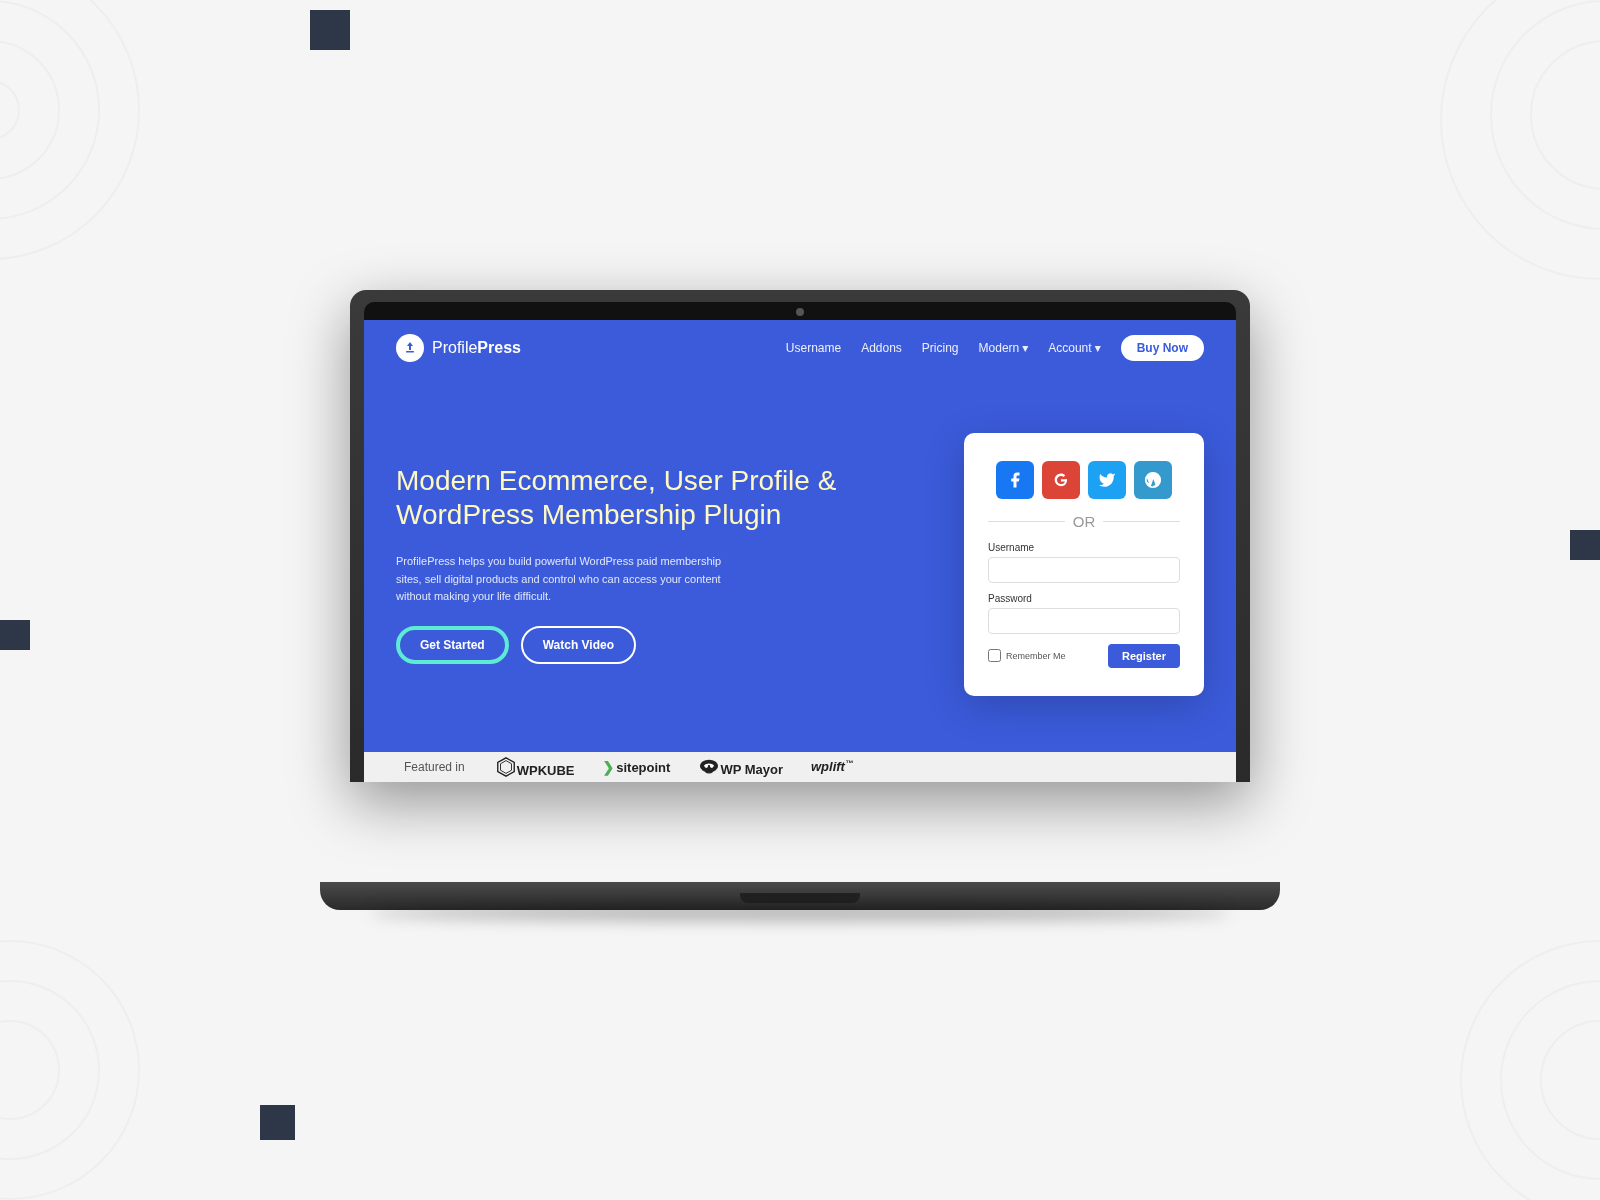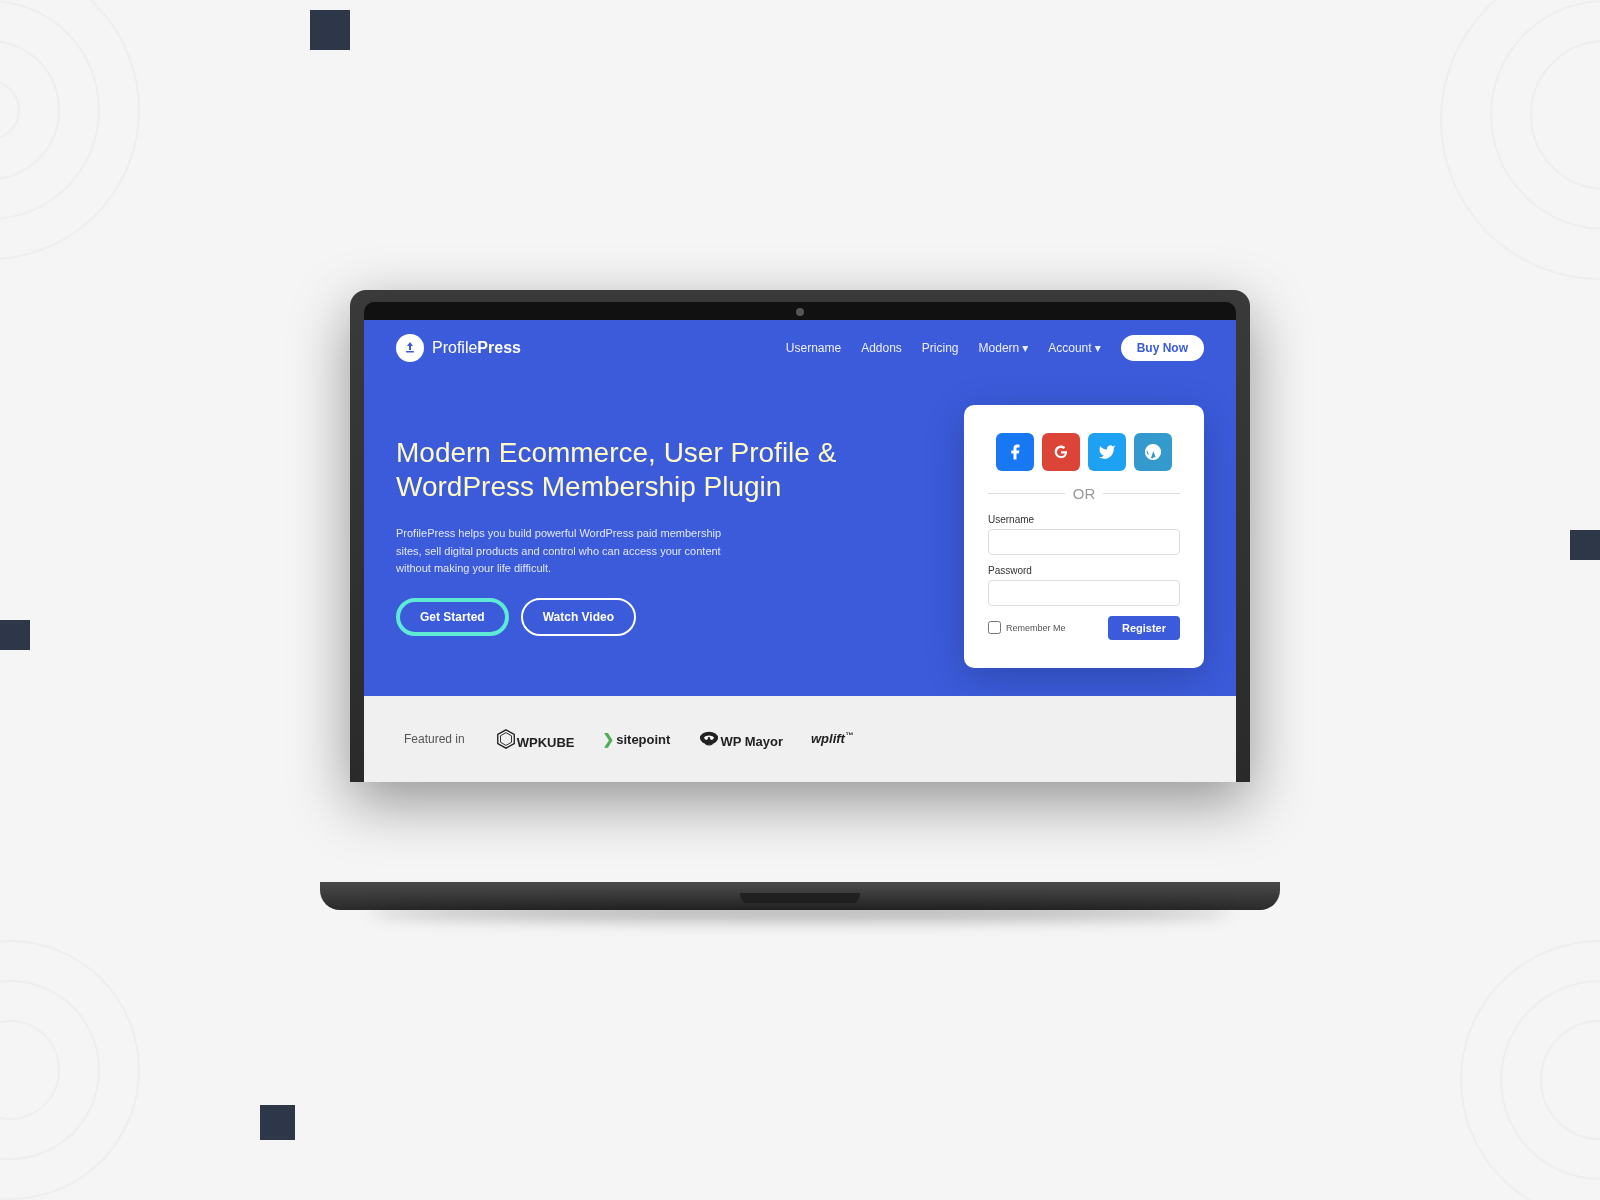--- a/index.html
+++ b/index.html
@@ -320,21 +320,21 @@
       border-radius: 4px;
       padding: 6px 14px;
       font-size: 11px;
       font-weight: 600;
       cursor: pointer;
     }
 
     
     .featured-bar {
       background: #f0f0f0;
-      padding: 32px 40px;
+      padding: 4px 40px;
       display: flex;
       align-items: center;
       gap: 30px;
       flex-shrink: 0;
     }
 
     .featured-label {
       font-size: 12px;
       color: #555;
       font-weight: 500;

